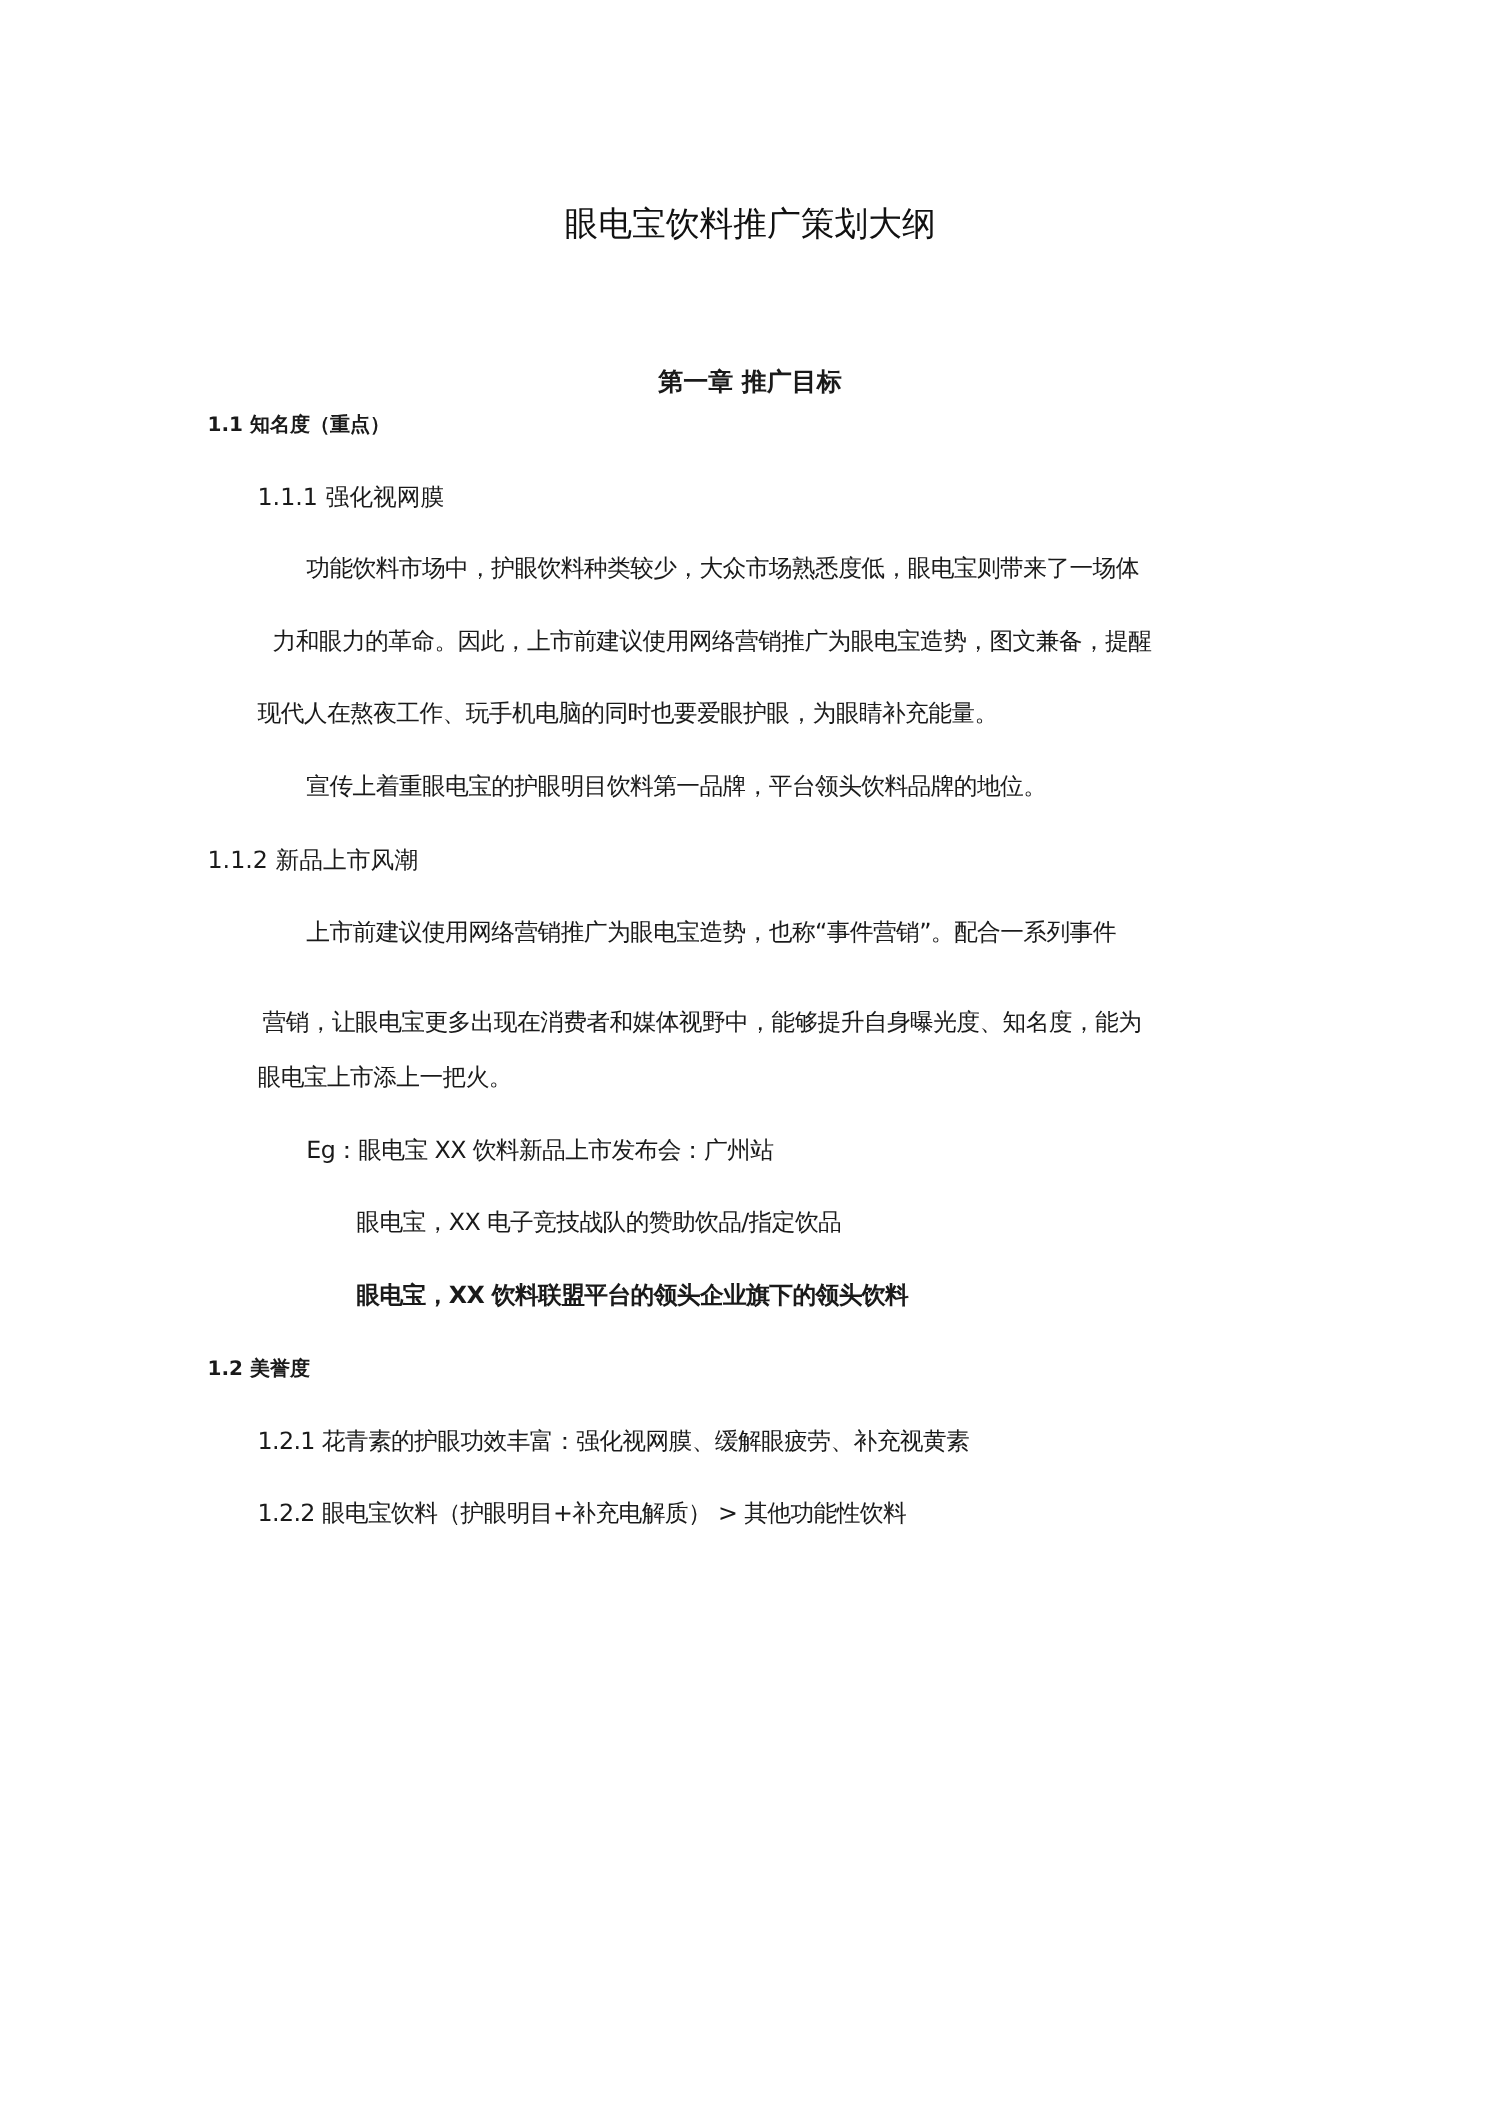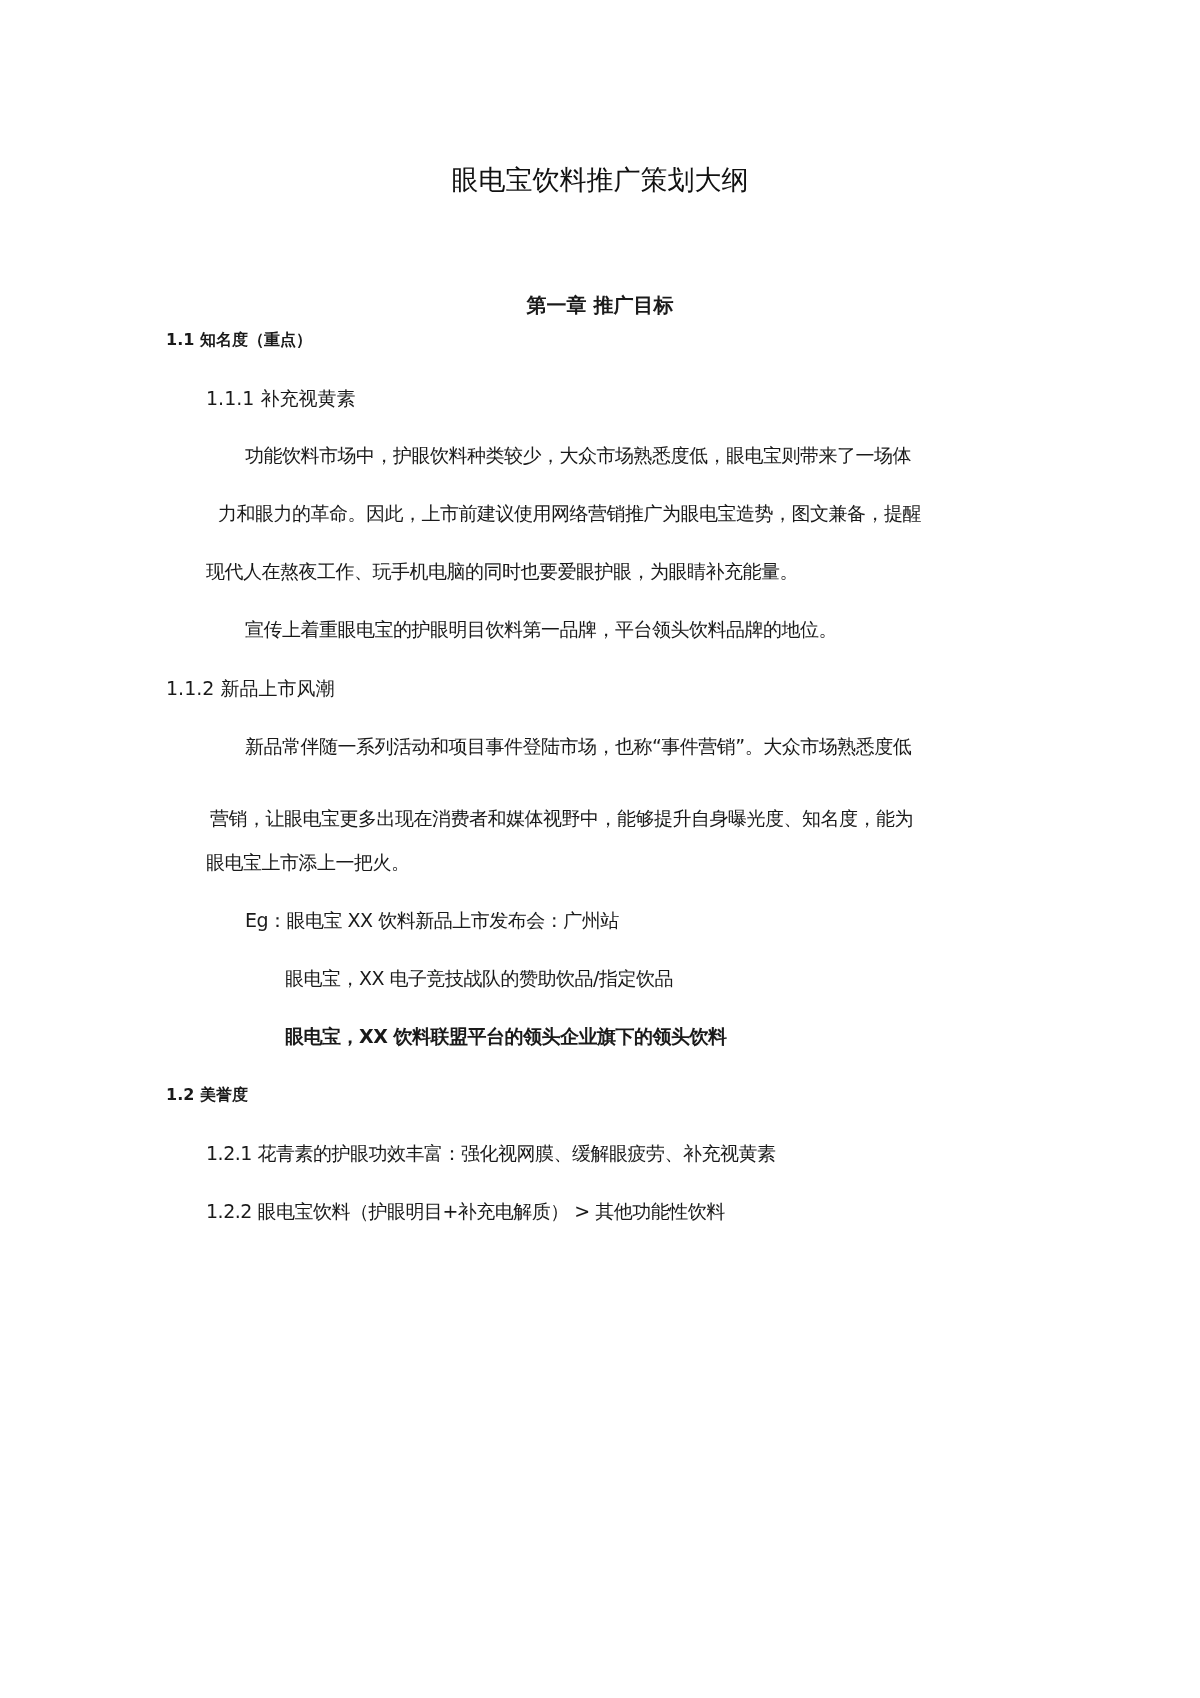--- a/index.html
+++ b/index.html
@@ -14,28 +14,28 @@
 </style>
 </head>
 <body>
 
 <div class="page">
   <div class="ln title">眼电宝饮料推广策划大纲</div>
   <div class="ln chapter">第一章 推广目标</div>
 
   <div class="ln h2" style="left:166px; top:327px;">1.1 知名度（重点）</div>
 
-  <div class="ln" style="left:206px; top:385px;">1.1.1 补充视黄素</div>
+  <div class="ln" style="left:206px; top:385px;">1.1.1 强化视网膜</div>
   <div class="ln body-text" style="left:245px; top:442px;">功能饮料市场中，护眼饮料种类较少，大众市场熟悉度低，眼电宝则带来了一场体</div>
   <div class="ln body-text" style="left:218px; top:500px;">力和眼力的革命。因此，上市前建议使用网络营销推广为眼电宝造势，图文兼备，提醒</div>
   <div class="ln body-text" style="left:245px; top:616px;">宣传上着重眼电宝的护眼明目饮料第一品牌，平台领头饮料品牌的地位。</div>
   <div class="ln body-text" style="left:206px; top:558px;">现代人在熬夜工作、玩手机电脑的同时也要爱眼护眼，为眼睛补充能量。</div>
 
   <div class="ln" style="left:166px; top:675px;">1.1.2  新品上市风潮</div>
-  <div class="ln body-text" style="left:245px; top:733px;">新品常伴随一系列活动和项目事件登陆市场，也称“事件营销”。大众市场熟悉度低</div>
+  <div class="ln body-text" style="left:245px; top:733px;">上市前建议使用网络营销推广为眼电宝造势，也称“事件营销”。配合一系列事件</div>
   <div class="ln body-text" style="left:210px; top:791px;margin-top:14px;">营销，让眼电宝更多出现在消费者和媒体视野中，能够提升自身曝光度、知名度，能为</div>
   <div class="ln body-text" style="left:206px; top:849px;">眼电宝上市添上一把火。</div>
 
   <div class="ln body-text" style="left:245px; top:907px;">Eg：眼电宝 XX 饮料新品上市发布会：广州站</div>
   <div class="ln body-text" style="left:285px; top:965px;">眼电宝，XX 电子竞技战队的赞助饮品/指定饮品</div>
   <div class="ln body-text" style="left:285px; top:1023px;font-weight:bold;">眼电宝，XX 饮料联盟平台的领头企业旗下的领头饮料</div>
 
   <div class="ln h2" style="left:166px; top:1082px;">1.2 美誉度</div>
   <div class="ln body-text" style="left:206px; top:1140px;">1.2.1 花青素的护眼功效丰富：强化视网膜、缓解眼疲劳、补充视黄素</div>
   <div class="ln body-text" style="left:206px; top:1198px;">1.2.2 眼电宝饮料（护眼明目+补充电解质）  &gt;  其他功能性饮料</div>

